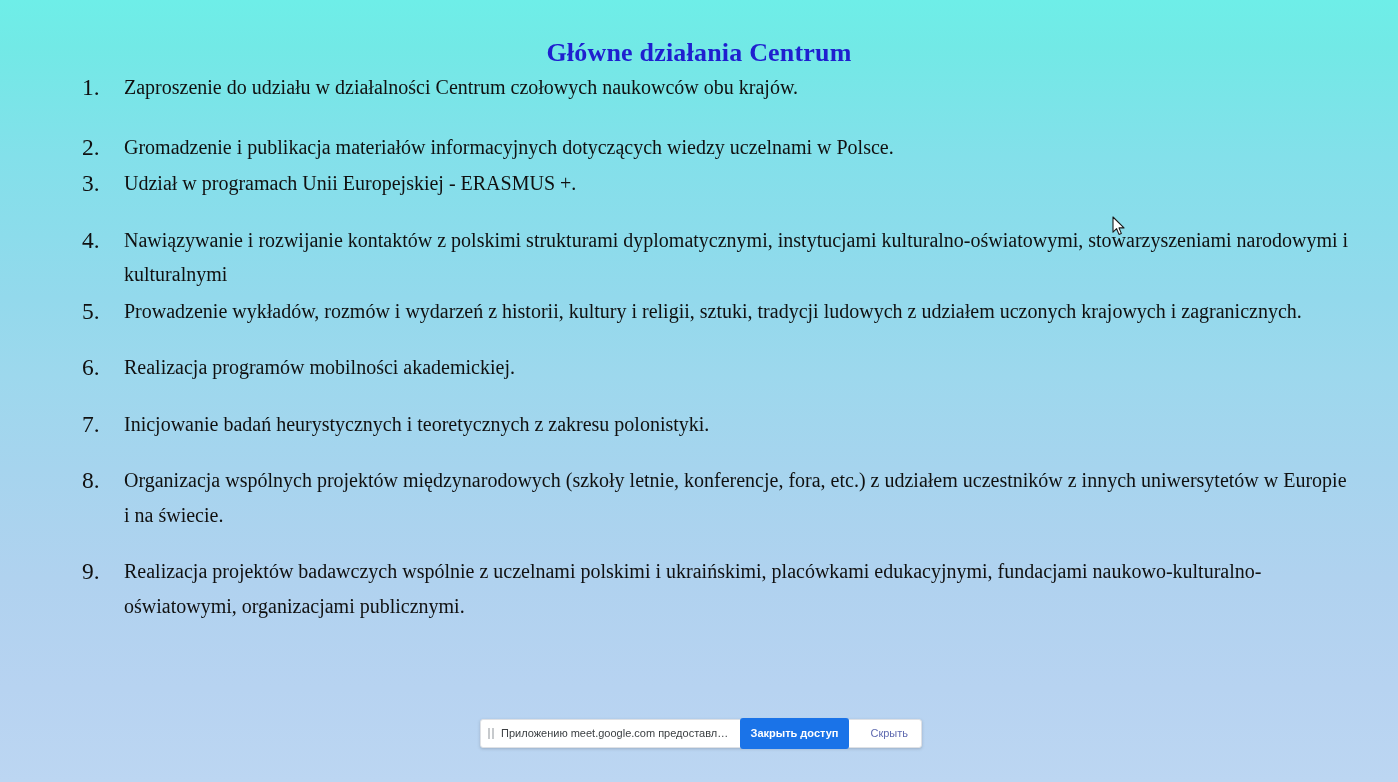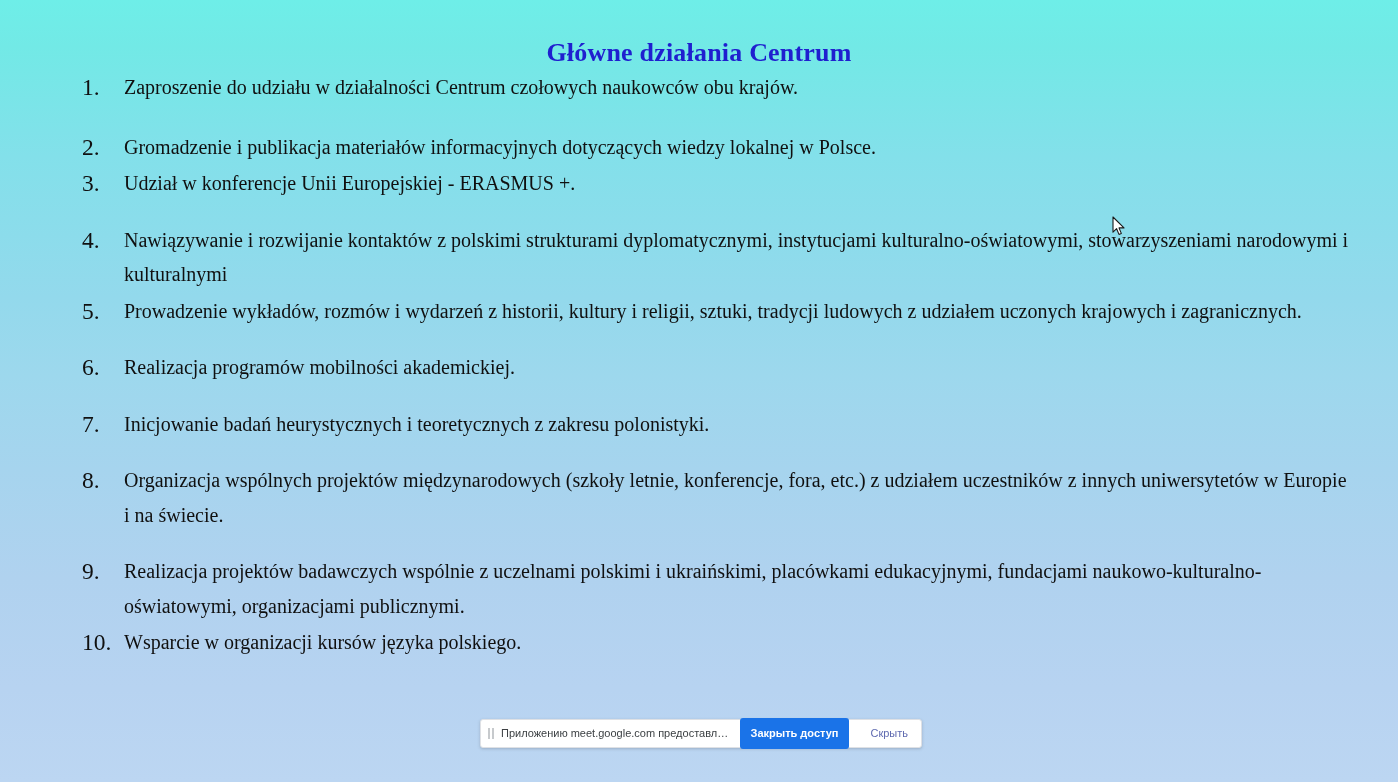--- a/index.html
+++ b/index.html
@@ -175,26 +175,26 @@
 
   <div id="agenda-list">
 
     <div class="agenda-item gap-none">
       <span class="agenda-num">1.</span>
       <span class="agenda-text">Zaproszenie do udziału w działalności Centrum czołowych naukowców obu krajów.</span>
     </div>
 
     <div class="agenda-item gap-lg">
       <span class="agenda-num">2.</span>
-      <span class="agenda-text">Gromadzenie i publikacja materiałów informacyjnych dotyczących wiedzy lokalnej w Polsce.</span>
+      <span class="agenda-text">Gromadzenie i publikacja materiałów informacyjnych dotyczących wiedzy uczelnami w Polsce.</span>
     </div>
 
     <div class="agenda-item gap-sm">
       <span class="agenda-num">3.</span>
-      <span class="agenda-text">Udział w konferencje Unii Europejskiej - ERASMUS +.</span>
+      <span class="agenda-text">Udział w programach Unii Europejskiej - ERASMUS +.</span>
     </div>
 
     <div class="agenda-item gap-md">
       <span class="agenda-num">4.</span>
       <span class="agenda-text">Nawiązywanie i rozwijanie kontaktów z polskimi strukturami dyplomatycznymi, instytucjami kulturalno-oświatowymi, stowarzyszeniami narodowymi i kulturalnymi</span>
     </div>
 
     <div class="agenda-item gap-sm">
       <span class="agenda-num">5.</span>
       <span class="agenda-text">Prowadzenie wykładów, rozmów i wydarzeń z historii, kultury i religii, sztuki, tradycji ludowych z udziałem uczonych krajowych i zagranicznych.</span>
@@ -213,24 +213,20 @@
     <div class="agenda-item gap-md">
       <span class="agenda-num">8.</span>
       <span class="agenda-text">Organizacja wspólnych projektów międzynarodowych (szkoły letnie, konferencje, fora, etc.) z udziałem uczestników z innych uniwersytetów w Europie i na świecie.</span>
     </div>
 
     <div class="agenda-item gap-md">
       <span class="agenda-num">9.</span>
       <span class="agenda-text">Realizacja projektów badawczych wspólnie z uczelnami polskimi i ukraińskimi, placówkami edukacyjnymi, fundacjami naukowo-kulturalno-oświatowymi, organizacjami publicznymi.</span>
     </div>
 
-    <div class="agenda-item gap-sm">
-      <span class="agenda-num">10.</span>
-      <span class="agenda-text">Wsparcie w organizacji kursów języka polskiego.</span>
-    </div>
 
   </div>
 
   <svg id="mouse-cursor" viewBox="0 0 14 20" xmlns="http://www.w3.org/2000/svg">
     <path d="M1 1 L1 16.2 L4.6 12.7 L7.0 18.4 L9.3 17.4 L7.0 11.9 L12.0 11.9 Z" fill="#ffffff" stroke="#1a1a1a" stroke-width="1.1" stroke-linejoin="round"></path>
   </svg>
 
   <div id="screenshare-bar">
     <span id="drag-handle-icon">
       <i></i>

